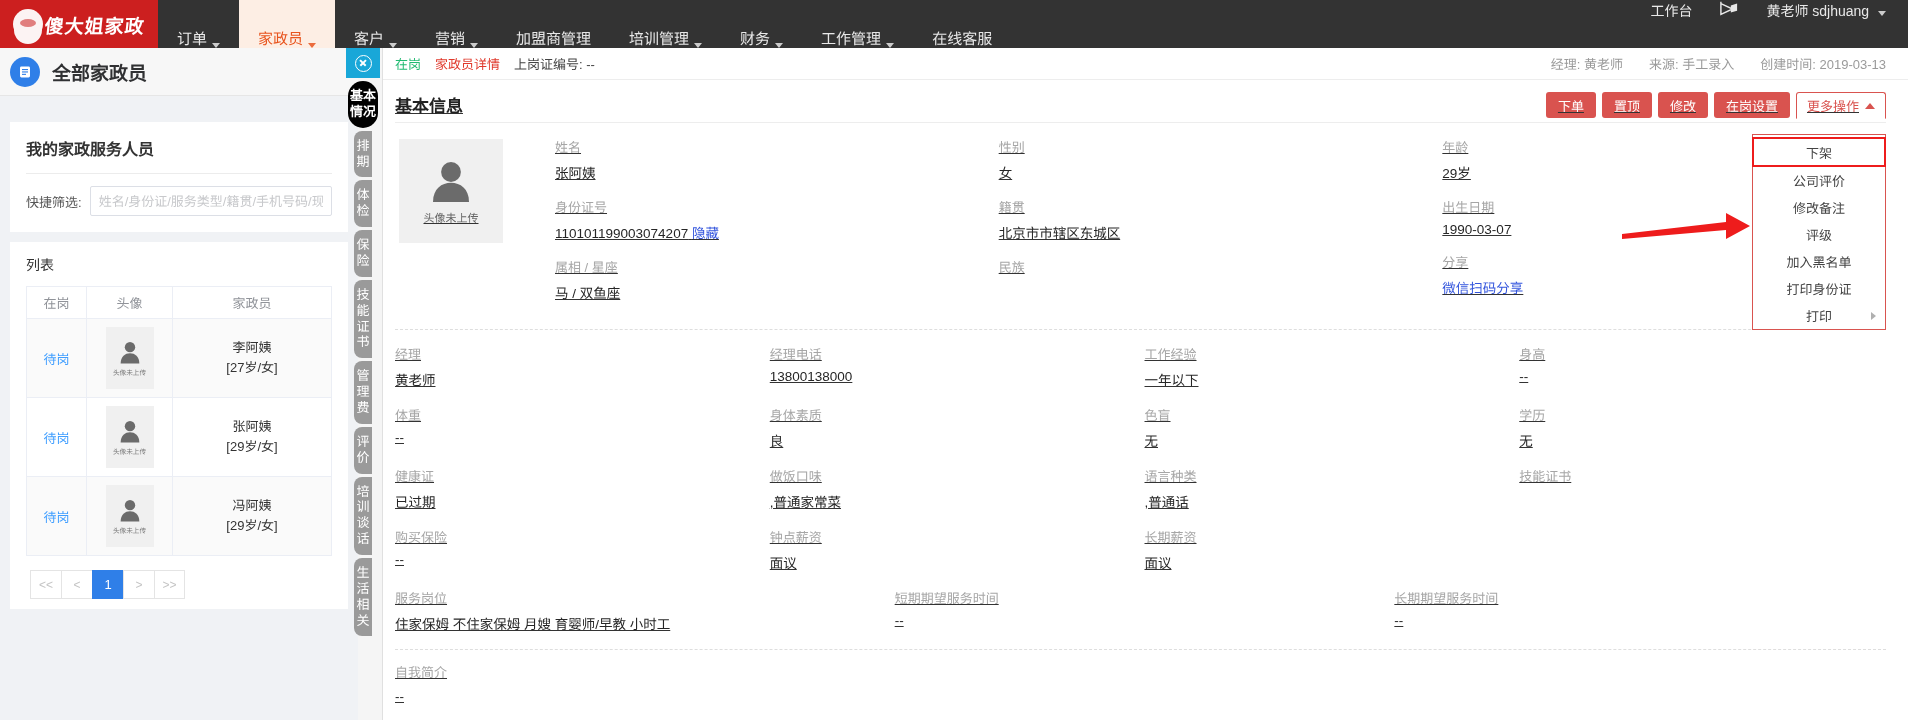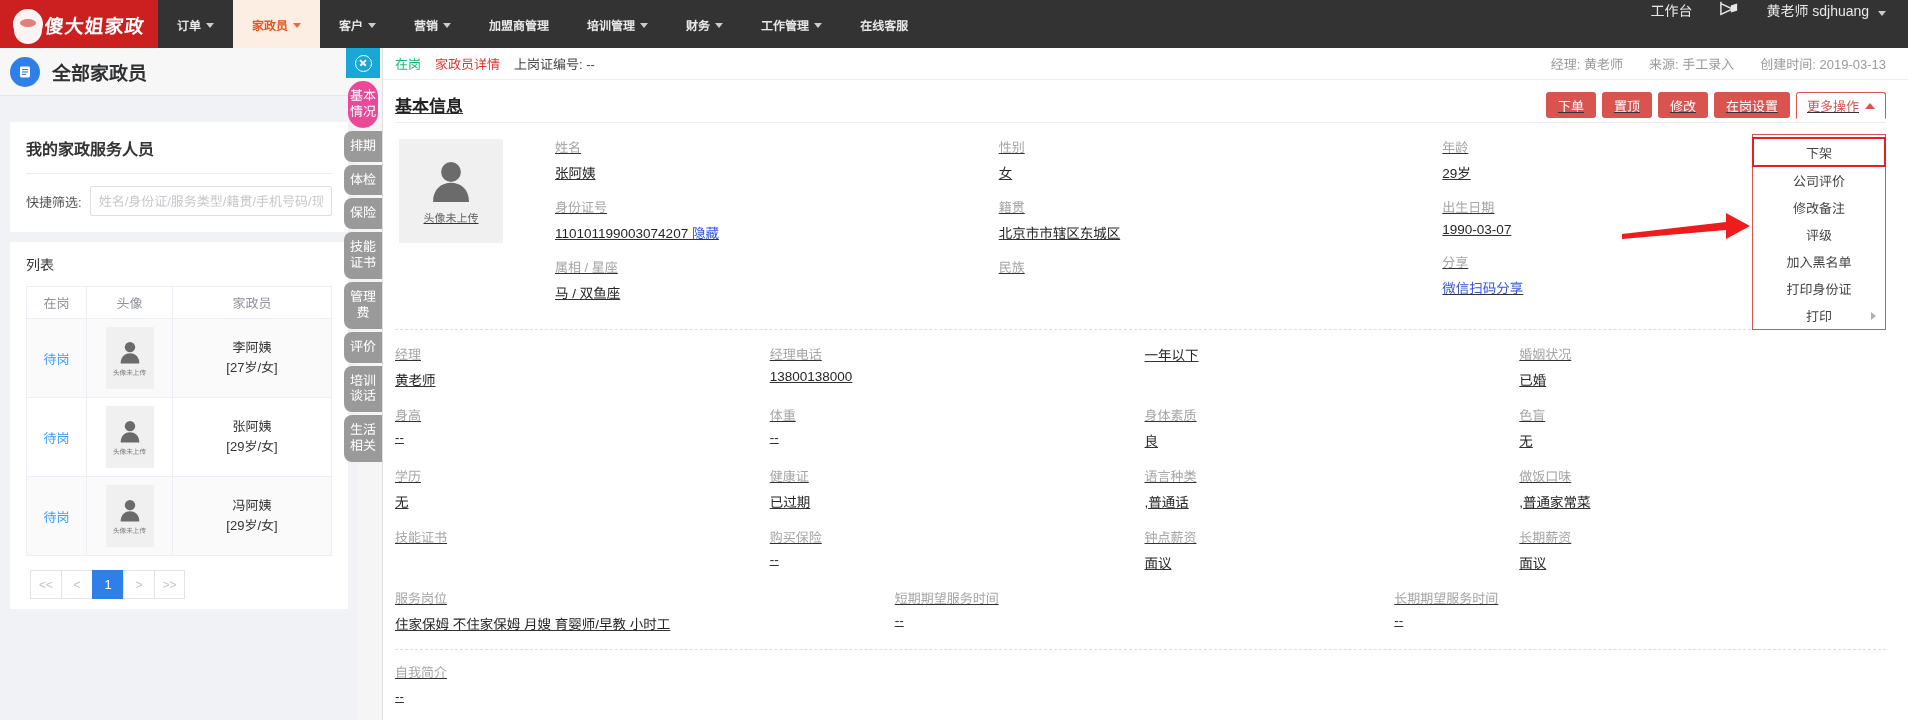--- a/index.html
+++ b/index.html
@@ -38,23 +38,23 @@
     width: 16px; height: 8px; border-radius: 50%;
     background: #cc1f1f; opacity: .55;
   }
   .logo-text {
     color: #fff; font-size: 19px; font-weight: bold;
     letter-spacing: 1px; font-family: "DejaVu Sans", sans-serif;
     transform: skewX(-6deg);
   }
   .nav-items { display: flex; align-items: stretch; }
   .nav-item {
-    display: flex; align-items: center; gap: 5px;
+    display: flex; align-items: flex-end; gap: 5px;
     padding: 0 19px; height: 48px;
-    color: #e8e8e8; font-size: 12px; cursor: pointer; white-space: nowrap; font-weight: bold;
+    color: #e8e8e8; font-size: 15px; cursor: pointer; white-space: nowrap;
   }
   .nav-item.active { background: #fdeee4; color: #e8541e; }
   .caret-down {
     width: 0; height: 0; border-left: 4px solid transparent;
     border-right: 4px solid transparent; border-top: 5px solid currentColor;
     opacity: .85; margin-top: 2px;
   }
   .nav-right {
     margin-left: auto; display: flex; 
     gap: 26px; padding-right: 22px; color: #e8e8e8; font-size: 14px;
@@ -137,27 +137,27 @@
     width: 17px; height: 17px; border-radius: 50%; border: 1.6px solid #fff;
     position: relative;
   }
   .close-ring::before, .close-ring::after {
     content: ""; position: absolute; left: 3px; top: 6.6px;
     width: 8px; height: 1.6px; background: #fff;
   }
   .close-ring::before { transform: rotate(45deg); }
   .close-ring::after { transform: rotate(-45deg); }
   .vtab {
-    width: 38px; background: #9a9a9a; color: #fff;
+    width: 18px; background: #9a9a9a; color: #fff;
     border-radius: 8px 0 0 8px; margin-top: 3px;
     padding: 7px 0 8px 0; font-size: 13px; line-height: 1.22;
     text-align: center; cursor: pointer; letter-spacing: 0;
     writing-mode: horizontal-tb; word-break: break-all;
   }
-  .vtab.active { background: #ec4899; font-weight: normal; border-radius: 15px; }
+  .vtab.active { background: #000000; font-weight: bold; border-radius: 15px; }
 
   
   .detail {
     position: absolute; left: 382px; top: 48px;
     width: 1526px; height: 672px; background: #fff;
     border-left: 1px solid #e0e0e0; overflow: hidden;
   }
   .crumbbar {
     height: 32px; display: flex; align-items: center;
     padding: 0 22px 0 12px; border-bottom: 1px solid #ededed;
@@ -535,25 +535,22 @@
       <div class="grid-lower">
         <div class="fld">
           <div class="fld-label">经理</div>
           <div class="fld-value">黄老师</div>
         </div>
         <div class="fld">
           <div class="fld-label">经理电话</div>
           <div class="fld-value">13800138000</div>
         </div>
         <div class="fld">
+          <div class="fld-label">工作经验</div>
           <div class="fld-value">一年以下</div>
-        </div>
-        <div class="fld">
-          <div class="fld-label">婚姻状况</div>
-          <div class="fld-value">已婚</div>
         </div>
 
         <div class="fld">
           <div class="fld-label">身高</div>
           <div class="fld-value">--</div>
         </div>
         <div class="fld">
           <div class="fld-label">体重</div>
           <div class="fld-value">--</div>
         </div>
@@ -568,26 +565,26 @@
 
         <div class="fld">
           <div class="fld-label">学历</div>
           <div class="fld-value">无</div>
         </div>
         <div class="fld">
           <div class="fld-label">健康证</div>
           <div class="fld-value">已过期</div>
         </div>
         <div class="fld">
+          <div class="fld-label">做饭口味</div>
+          <div class="fld-value">,普通家常菜</div>
+        </div>
+        <div class="fld">
           <div class="fld-label">语言种类</div>
           <div class="fld-value">,普通话</div>
-        </div>
-        <div class="fld">
-          <div class="fld-label">做饭口味</div>
-          <div class="fld-value">,普通家常菜</div>
         </div>
 
         <div class="fld">
           <div class="fld-label">技能证书</div>
         </div>
         <div class="fld">
           <div class="fld-label">购买保险</div>
           <div class="fld-value">--</div>
         </div>
         <div class="fld">

